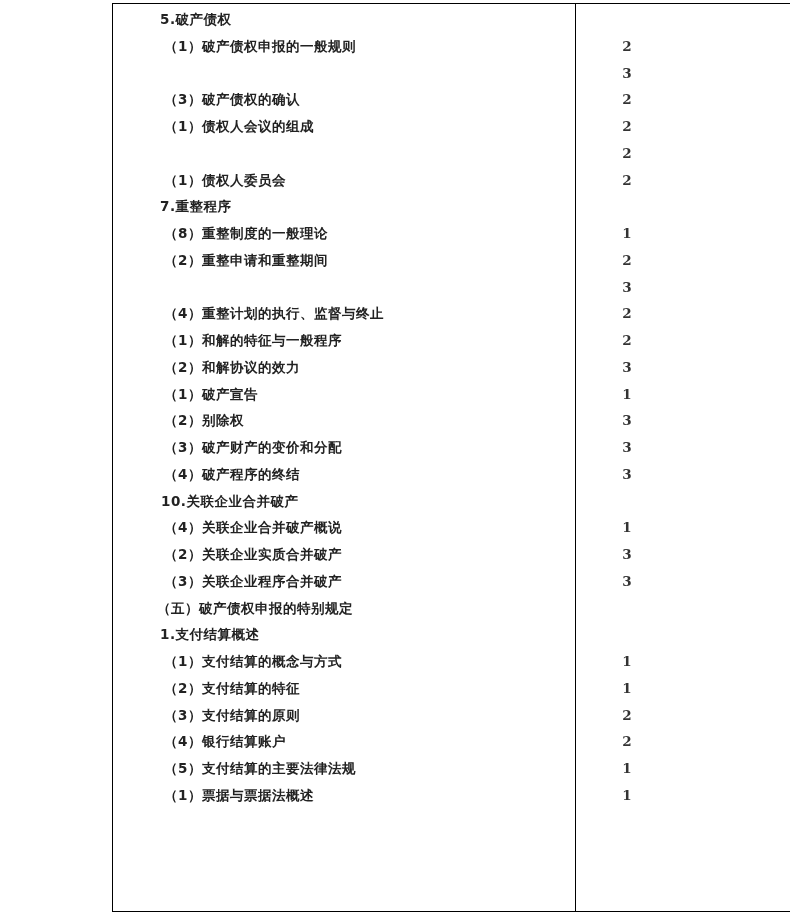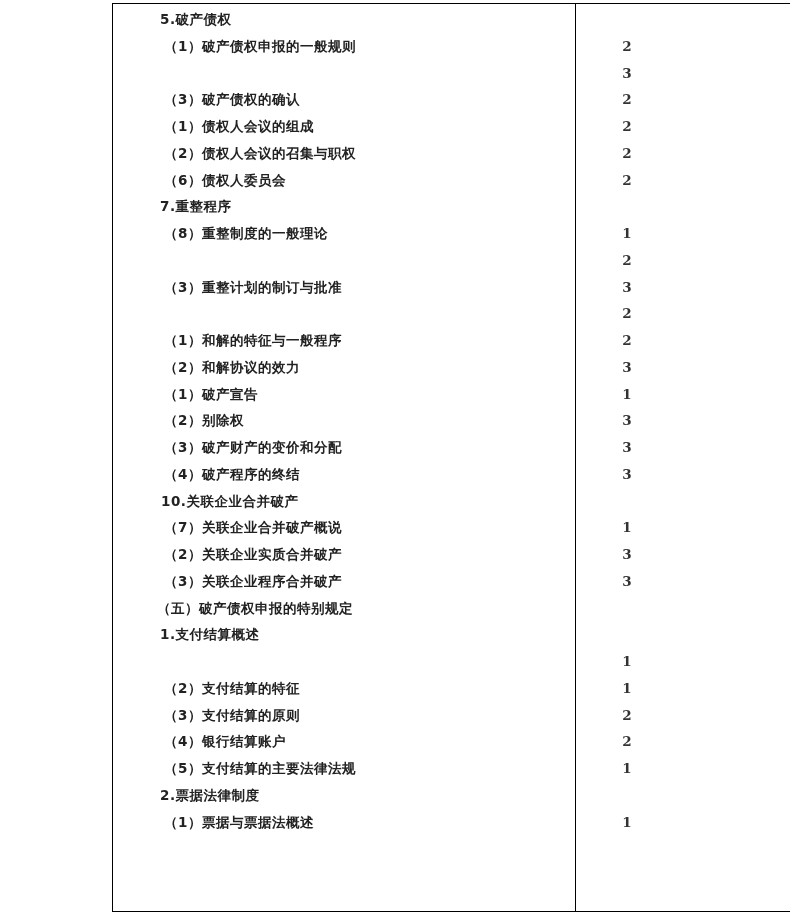--- a/index.html
+++ b/index.html
@@ -87,43 +87,43 @@
       </div>
       <div class="row item">
         <span class="topic">（3）破产债权的确认</span>
         <span class="hours">2</span>
       </div>
       <div class="row item">
         <span class="topic">（1）债权人会议的组成</span>
         <span class="hours">2</span>
       </div>
       <div class="row item">
-        <span class="topic">（2）债权人会议的召集与职权</span>
         <span class="hours">2</span>
       </div>
       <div class="row item">
-        <span class="topic">（6）债权人委员会</span>
+        <span class="topic">（1）债权人委员会</span>
         <span class="hours">2</span>
       </div>
       <div class="row heading">
         <span class="topic">7.重整程序</span>
         <span class="hours"></span>
       </div>
       <div class="row item">
         <span class="topic">（8）重整制度的一般理论</span>
         <span class="hours">1</span>
       </div>
       <div class="row item">
+        <span class="topic">（2）重整申请和重整期间</span>
         <span class="hours">2</span>
       </div>
       <div class="row item">
-        <span class="topic">（3）重整计划的制订与批准</span>
         <span class="hours">3</span>
       </div>
       <div class="row item">
+        <span class="topic">（4）重整计划的执行、监督与终止</span>
         <span class="hours">2</span>
       </div>
       <div class="row item">
         <span class="topic">（1）和解的特征与一般程序</span>
         <span class="hours">2</span>
       </div>
       <div class="row item">
         <span class="topic">（2）和解协议的效力</span>
         <span class="hours">3</span>
       </div>
@@ -141,60 +141,57 @@
       </div>
       <div class="row item">
         <span class="topic">（4）破产程序的终结</span>
         <span class="hours">3</span>
       </div>
       <div class="row heading-wide">
         <span class="topic">10.关联企业合并破产</span>
         <span class="hours"></span>
       </div>
       <div class="row item">
-        <span class="topic">（7）关联企业合并破产概说</span>
+        <span class="topic">（4）关联企业合并破产概说</span>
         <span class="hours">1</span>
       </div>
       <div class="row item">
         <span class="topic">（2）关联企业实质合并破产</span>
         <span class="hours">3</span>
       </div>
       <div class="row item">
         <span class="topic">（3）关联企业程序合并破产</span>
         <span class="hours">3</span>
       </div>
       <div class="row chapter">
         <span class="topic">（五）破产债权申报的特别规定</span>
         <span class="hours"></span>
       </div>
       <div class="row heading">
         <span class="topic">1.支付结算概述</span>
         <span class="hours"></span>
       </div>
       <div class="row item">
+        <span class="topic">（1）支付结算的概念与方式</span>
         <span class="hours">1</span>
       </div>
       <div class="row item">
         <span class="topic">（2）支付结算的特征</span>
         <span class="hours">1</span>
       </div>
       <div class="row item">
         <span class="topic">（3）支付结算的原则</span>
         <span class="hours">2</span>
       </div>
       <div class="row item">
         <span class="topic">（4）银行结算账户</span>
         <span class="hours">2</span>
       </div>
       <div class="row item">
         <span class="topic">（5）支付结算的主要法律法规</span>
         <span class="hours">1</span>
       </div>
-      <div class="row heading">
-        <span class="topic">2.票据法律制度</span>
-        <span class="hours"></span>
-      </div>
       <div class="row item">
         <span class="topic">（1）票据与票据法概述</span>
         <span class="hours">1</span>
       </div>
     </div>
 </div>
 
 </body></html>

